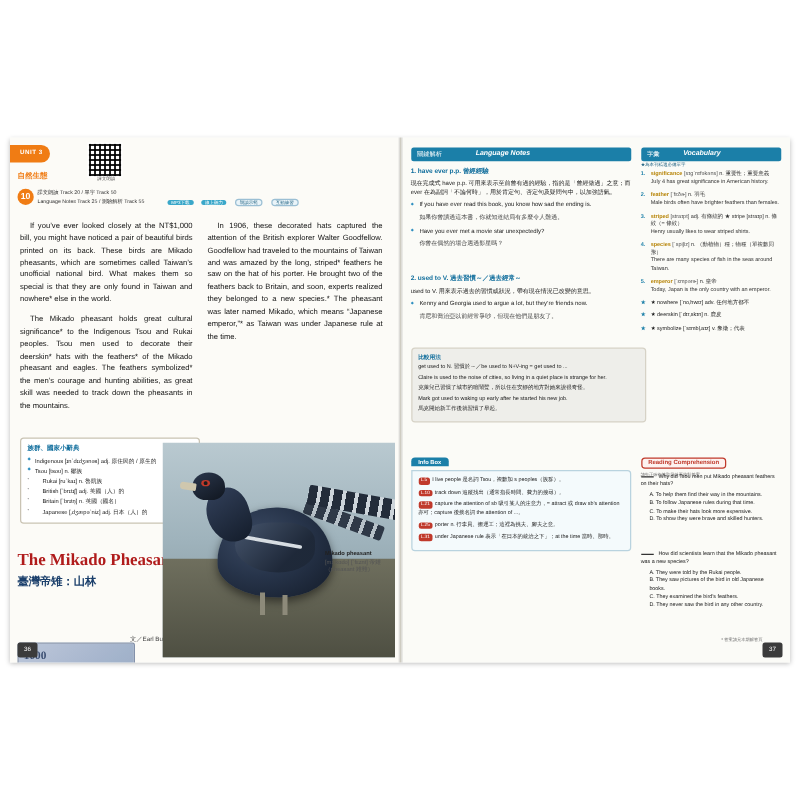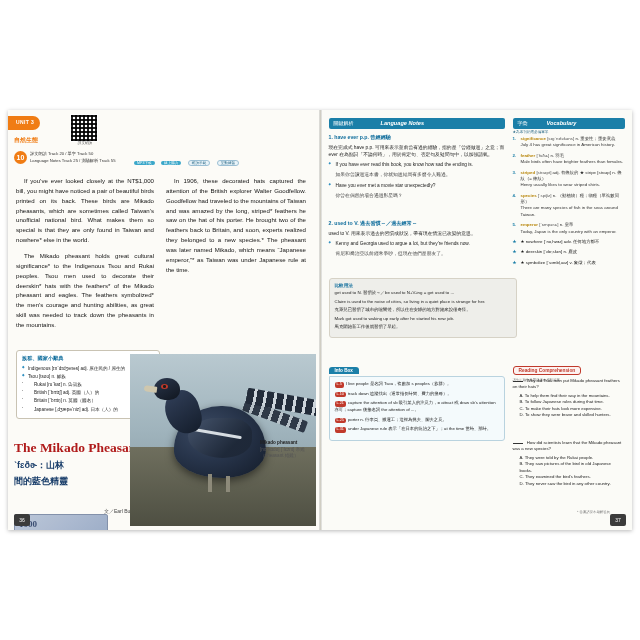--- a/index.html
+++ b/index.html
@@ -181,22 +181,21 @@
           <li>Tsou [tsoʊ] n. 鄒族</li>
           <li class="sub">Rukai [ruˋkaɪ] n. 魯凱族</li>
           <li class="sub">British [ˋbrɪtɪʃ] adj. 英國（人）的</li>
           <li class="sub">Britain [ˋbrɪtn̩] n. 英國（國名）</li>
           <li class="sub">Japanese [‚dʒæpəˋniz] adj. 日本（人）的</li>
         </ul>
       </div>
 
       <div class="titleblk">
         <div class="bigtitle">The Mikado Pheasant:</div>
-        <div class="cntitle">ˋfɛðɚ：山林</div>
-        <div class="cntitle">間的藍色精靈</div>
+        <div class="cntitle">臺灣帝雉：山林</div>
       </div>
       <div class="author">文／Earl Buckley</div>
 
       <div class="note">
         <div class="nm">1000</div>
 
       </div>
 
       <div class="photo">
         <div class="ph-sky"></div>

